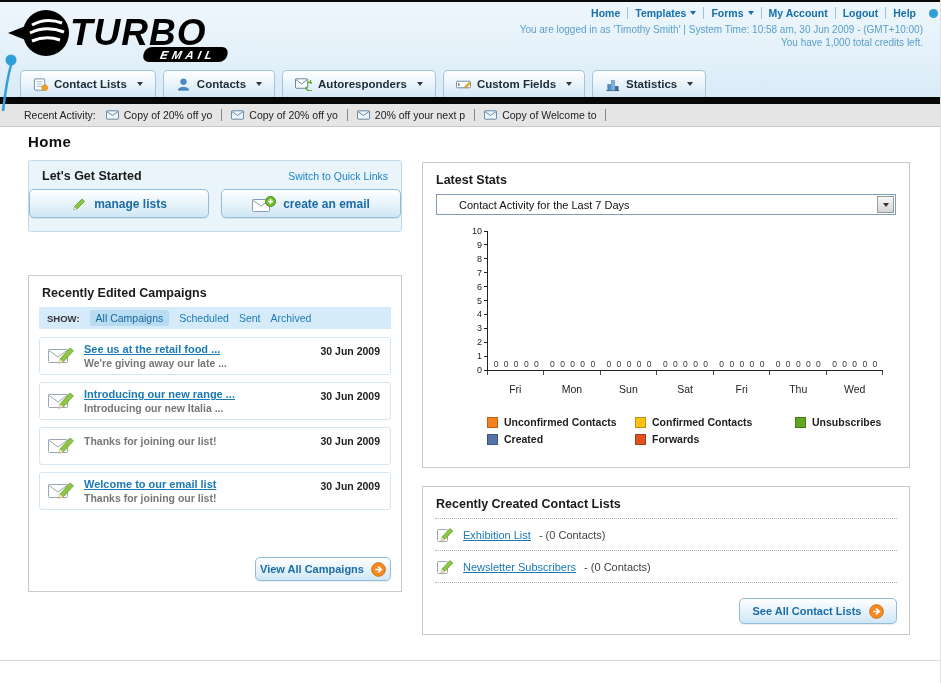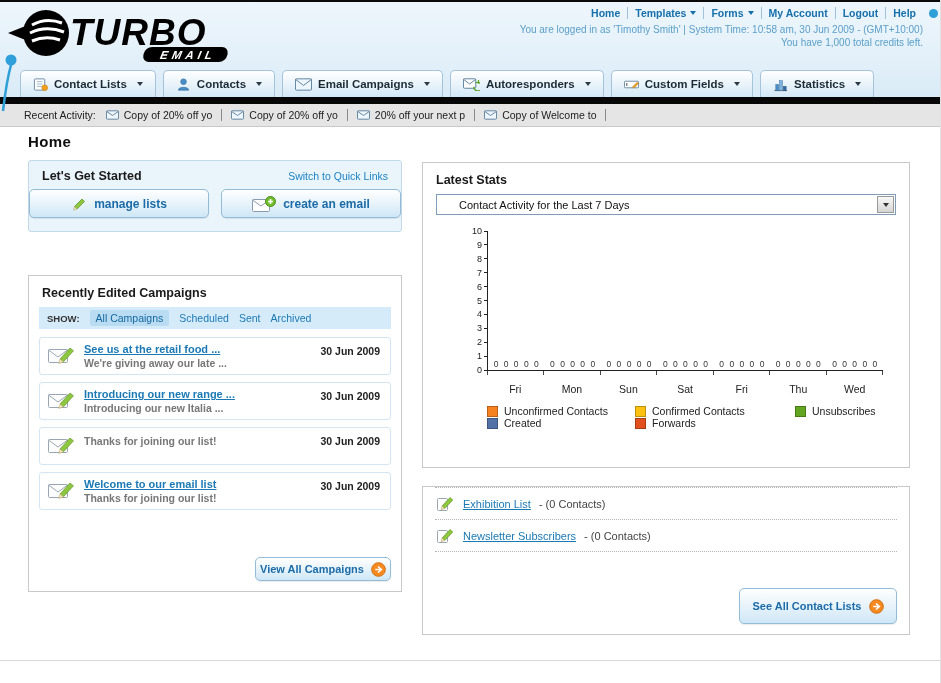--- a/index.html
+++ b/index.html
@@ -97,32 +97,32 @@
   .ylab { font-size:9px; color:#222; margin-right:2px; }
   .ydash { width:4px; height:1px; background:#222; }
   .zero-row { position:absolute; left:0; right:0; bottom:1px; display:flex; }
   .zgroup { flex:1; text-align:center; font-size:8.5px; color:#333; word-spacing:3px; }
   .xtick-row { position:absolute; left:38px; right:8px; bottom:26px; height:4px; display:flex; }
   .xtickcell { flex:1; border-right:1px solid #444; }
   .xtickcell:first-child { border-left:1px solid #444; }
   .xlab-row { position:absolute; left:38px; right:8px; bottom:6px; display:flex; }
   .xlab { flex:1; text-align:center; font-size:10.5px; color:#222; }
 
-  .legend { margin:4px 18px 0 64px; display:grid; grid-template-columns:148px 160px 1fr;
-    font-size:10.5px; color:#222; }
+  .legend { margin:15px 18px 0 64px; display:grid; grid-template-columns:148px 160px 1fr;
+    row-gap:5px; font-size:10.5px; color:#222;font-weight:bold; }
   .legend-item { display:flex; align-items:center; gap:6px; }
   .swatch { width:11px; height:11px; display:inline-block; border:1px solid rgba(0,0,0,.25); }
 
   
   .lists-panel { left:422px; top:486px; width:488px; height:149px; }
   .dotted { border-bottom:1px dotted #b5b5b5; margin:0 12px; }
   .list-item { display:flex; align-items:center; gap:8px; padding:7px 14px; }
   .list-name { color:#1b7ab5; text-decoration:underline; font-size:11px; cursor:pointer; }
   .list-detail { color:#444; font-size:11px; }
-  .see-all { position:absolute; right:12px; bottom:10px; width:158px; height:36px; font-size:11px; }
+  .see-all { position:absolute; right:12px; bottom:10px; width:158px; height:26px; font-size:11px; }
 
   .bottom-line { position:absolute; left:0; top:660px; width:941px; border-top:1px solid #d8d8d8; }
   .right-edge { position:absolute; right:0; top:0; height:683px; border-right:1px solid #e2e2e2; }
 </style>
 </head>
 <body>
 
 <div class="top-band">
 
   <div class="logo">
@@ -193,30 +193,20 @@
         <svg width="15" height="15" viewBox="0 0 16 16">
             <circle cx="8" cy="5" r="3" fill="#4b8ec7" stroke="#2f6ba0" stroke-width="0.7"></circle>
             <path d="M2.5 14 C2.5 10 13.5 10 13.5 14 Z" fill="#4b8ec7" stroke="#2f6ba0" stroke-width="0.7"></path>
           </svg>
       </span>
       <span>Contacts</span>
       <span class="caret"></span>
     </div>
     <div class="tab">
       <span class="tab-ic">
-        <svg width="17" height="13" viewBox="0 0 18 13">
-            <rect x="0.5" y="0.5" width="17" height="12" rx="1" fill="#eef6fd" stroke="#5b7e9b"></rect>
-            <path d="M0.5 1 L9 7.5 L17.5 1" fill="none" stroke="#5b7e9b"></path>
-          </svg>
-      </span>
-      <span>Email Campaigns</span>
-      <span class="caret"></span>
-    </div>
-    <div class="tab">
-      <span class="tab-ic">
         <svg width="17" height="14" viewBox="0 0 18 14">
             <rect x="0.5" y="1.5" width="13" height="10" rx="1" fill="#fff" stroke="#5b7e9b"></rect>
             <path d="M0.5 2 L7 7 L13.5 2" fill="none" stroke="#5b7e9b"></path>
             <path d="M11.5 10 a4.5 4.5 0 1 0 4.5 -4.5" fill="none" stroke="#56a41c" stroke-width="1.6"></path>
             <path d="M16.5 2.8 L16.2 5.8 L13.4 5.2" fill="none" stroke="#56a41c" stroke-width="1.3"></path>
           </svg>
       </span>
       <span>Autoresponders</span>
       <span class="caret"></span>
     </div>
@@ -482,20 +472,21 @@
         <span>Created</span>
       </div>
       <div class="legend-item">
         <span class="swatch" style="background: rgb(225, 80, 29);"></span>
         <span>Forwards</span>
       </div>
     </div>
 </div>
 
 <div class="panel lists-panel">
+  <div class="panel-title">Recently Created Contact Lists</div>
   <div class="dotted"></div>
   <div class="list-item">
     <svg width="18" height="17" viewBox="0 0 18 17">
         <rect x="0.5" y="3.5" width="10" height="12" rx="1" fill="#fff" stroke="#9aa7b2"></rect>
         <path d="M5 11 L13 2.5 L15.8 5 L7.8 13.5 Z" fill="#8dc63f" stroke="#5a8a20" stroke-width="0.6"></path>
         <path d="M5 11 L4 14.8 L7.8 13.5 Z" fill="#f7e8b5" stroke="#a79b62" stroke-width="0.5"></path>
       </svg>
     <a class="list-name">Exhibition List</a>
     <span class="list-detail">- (0 Contacts)</span>
   </div>

